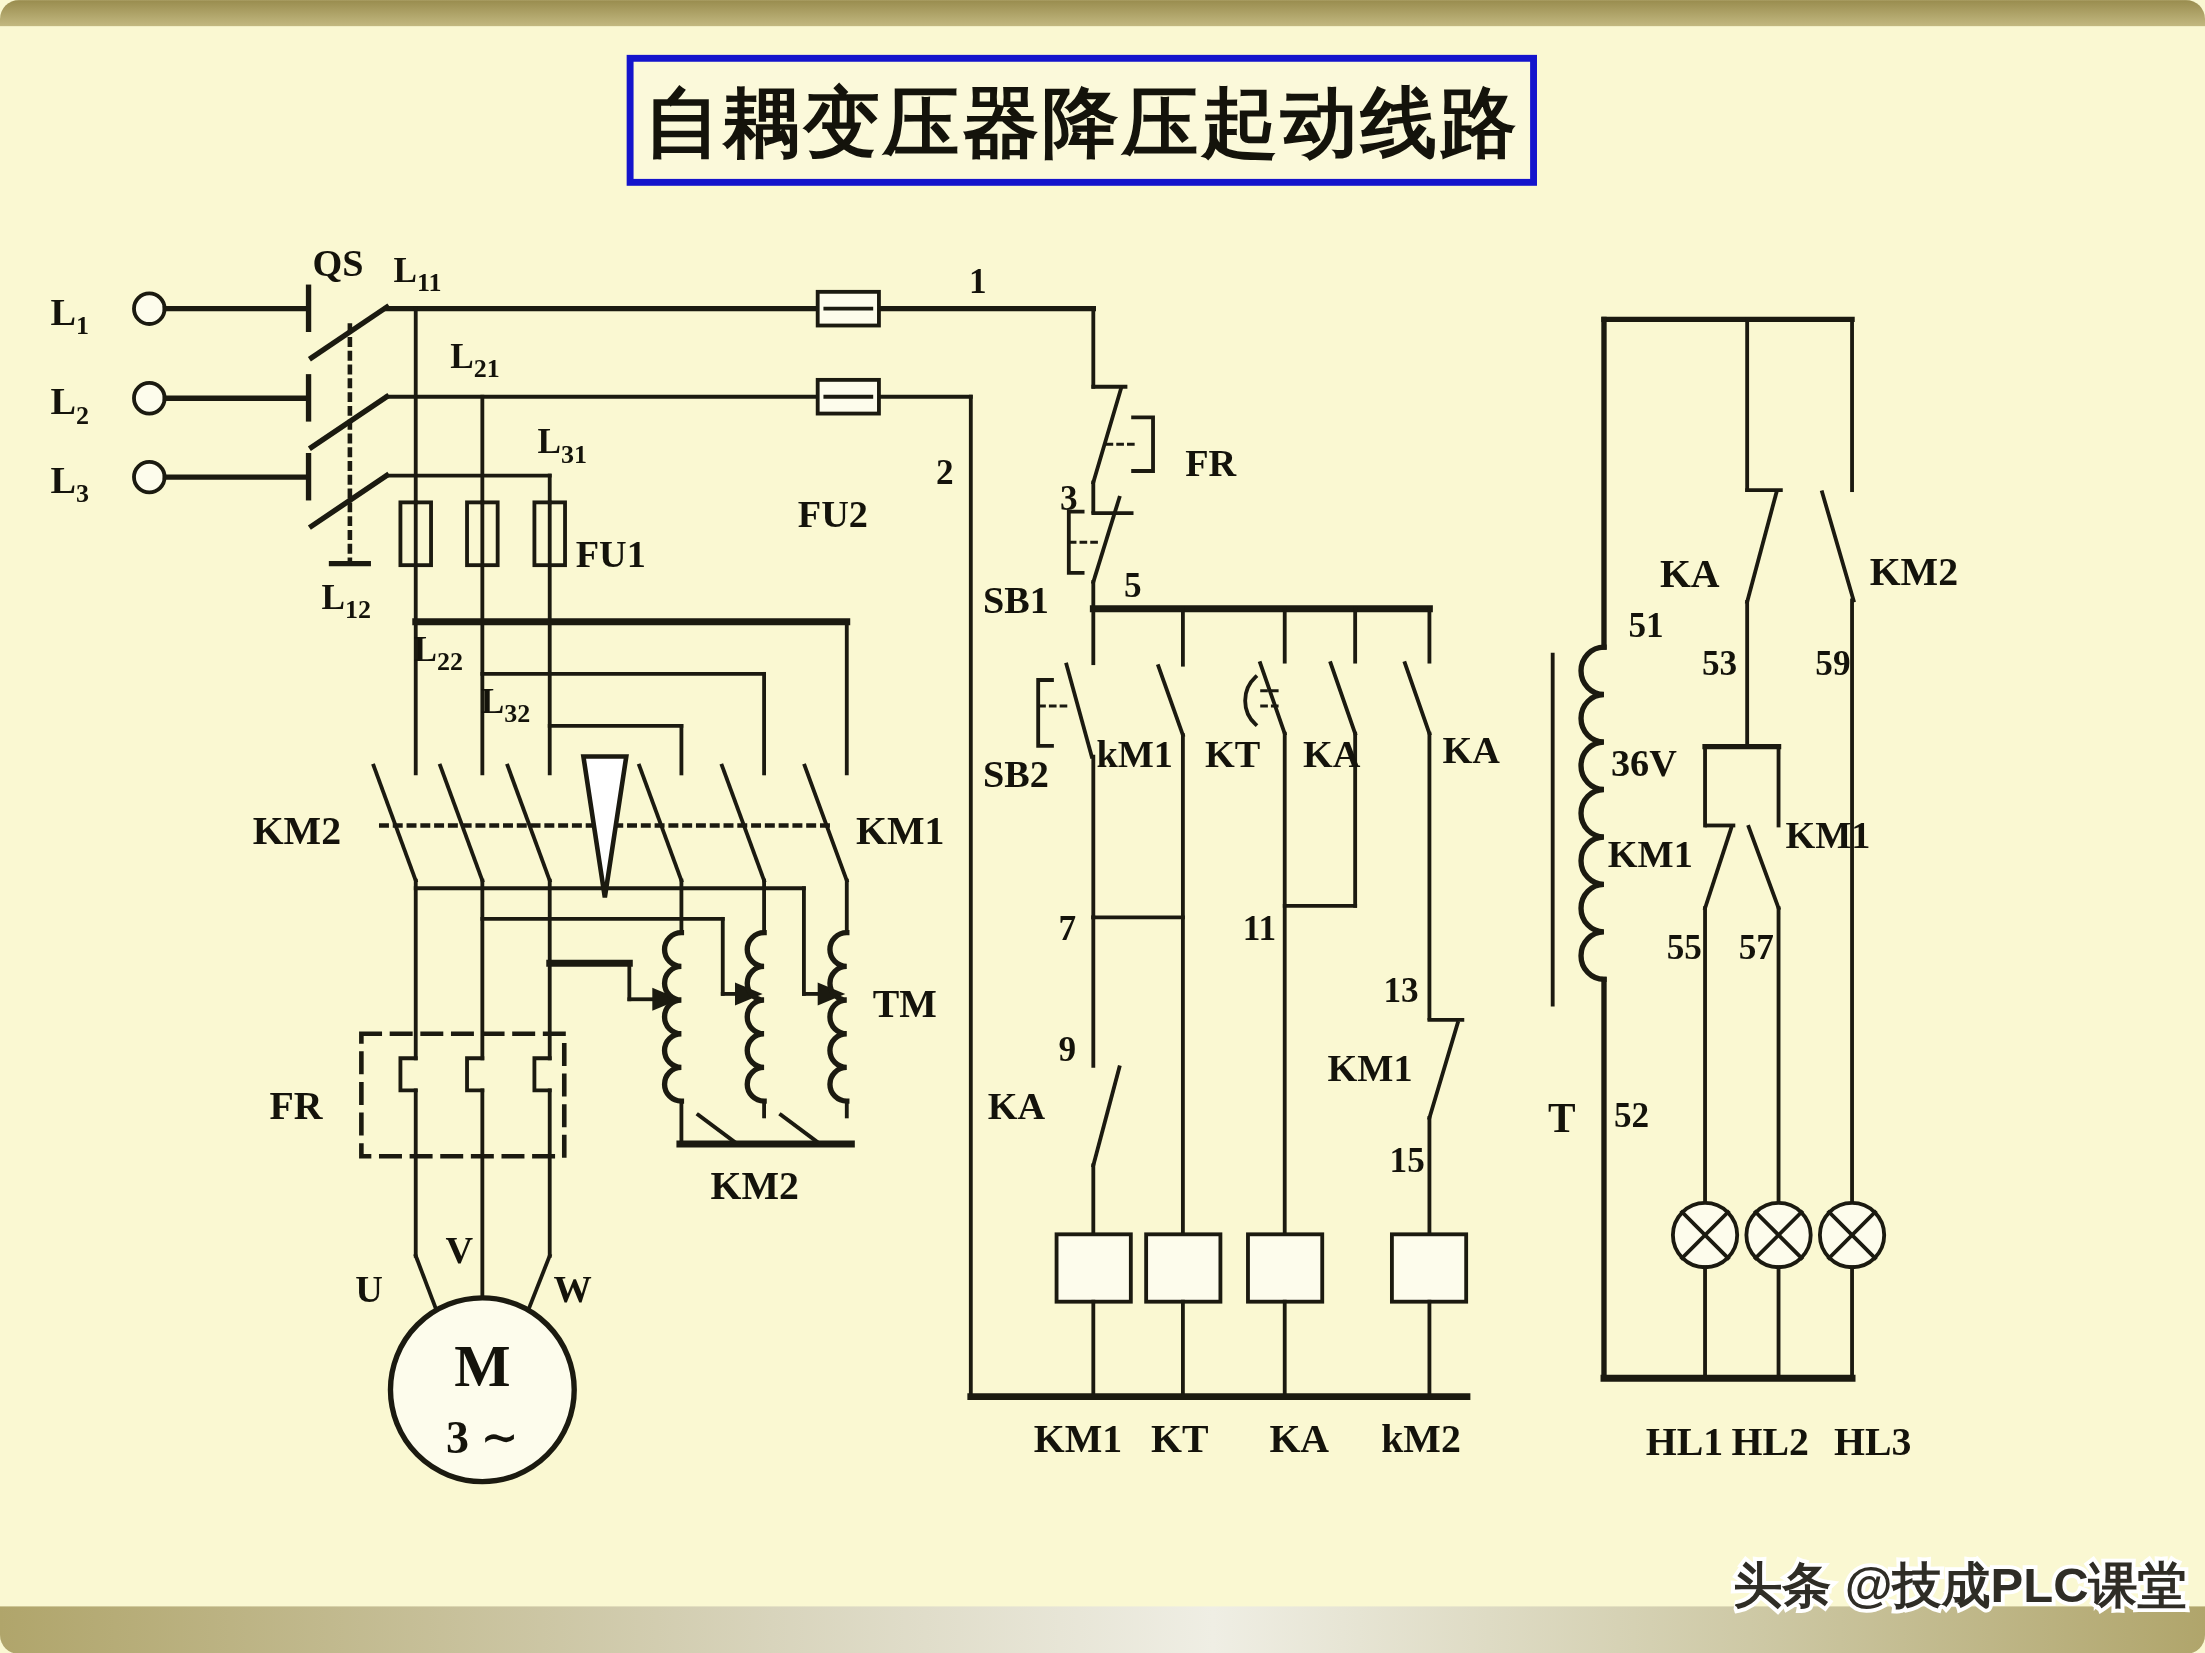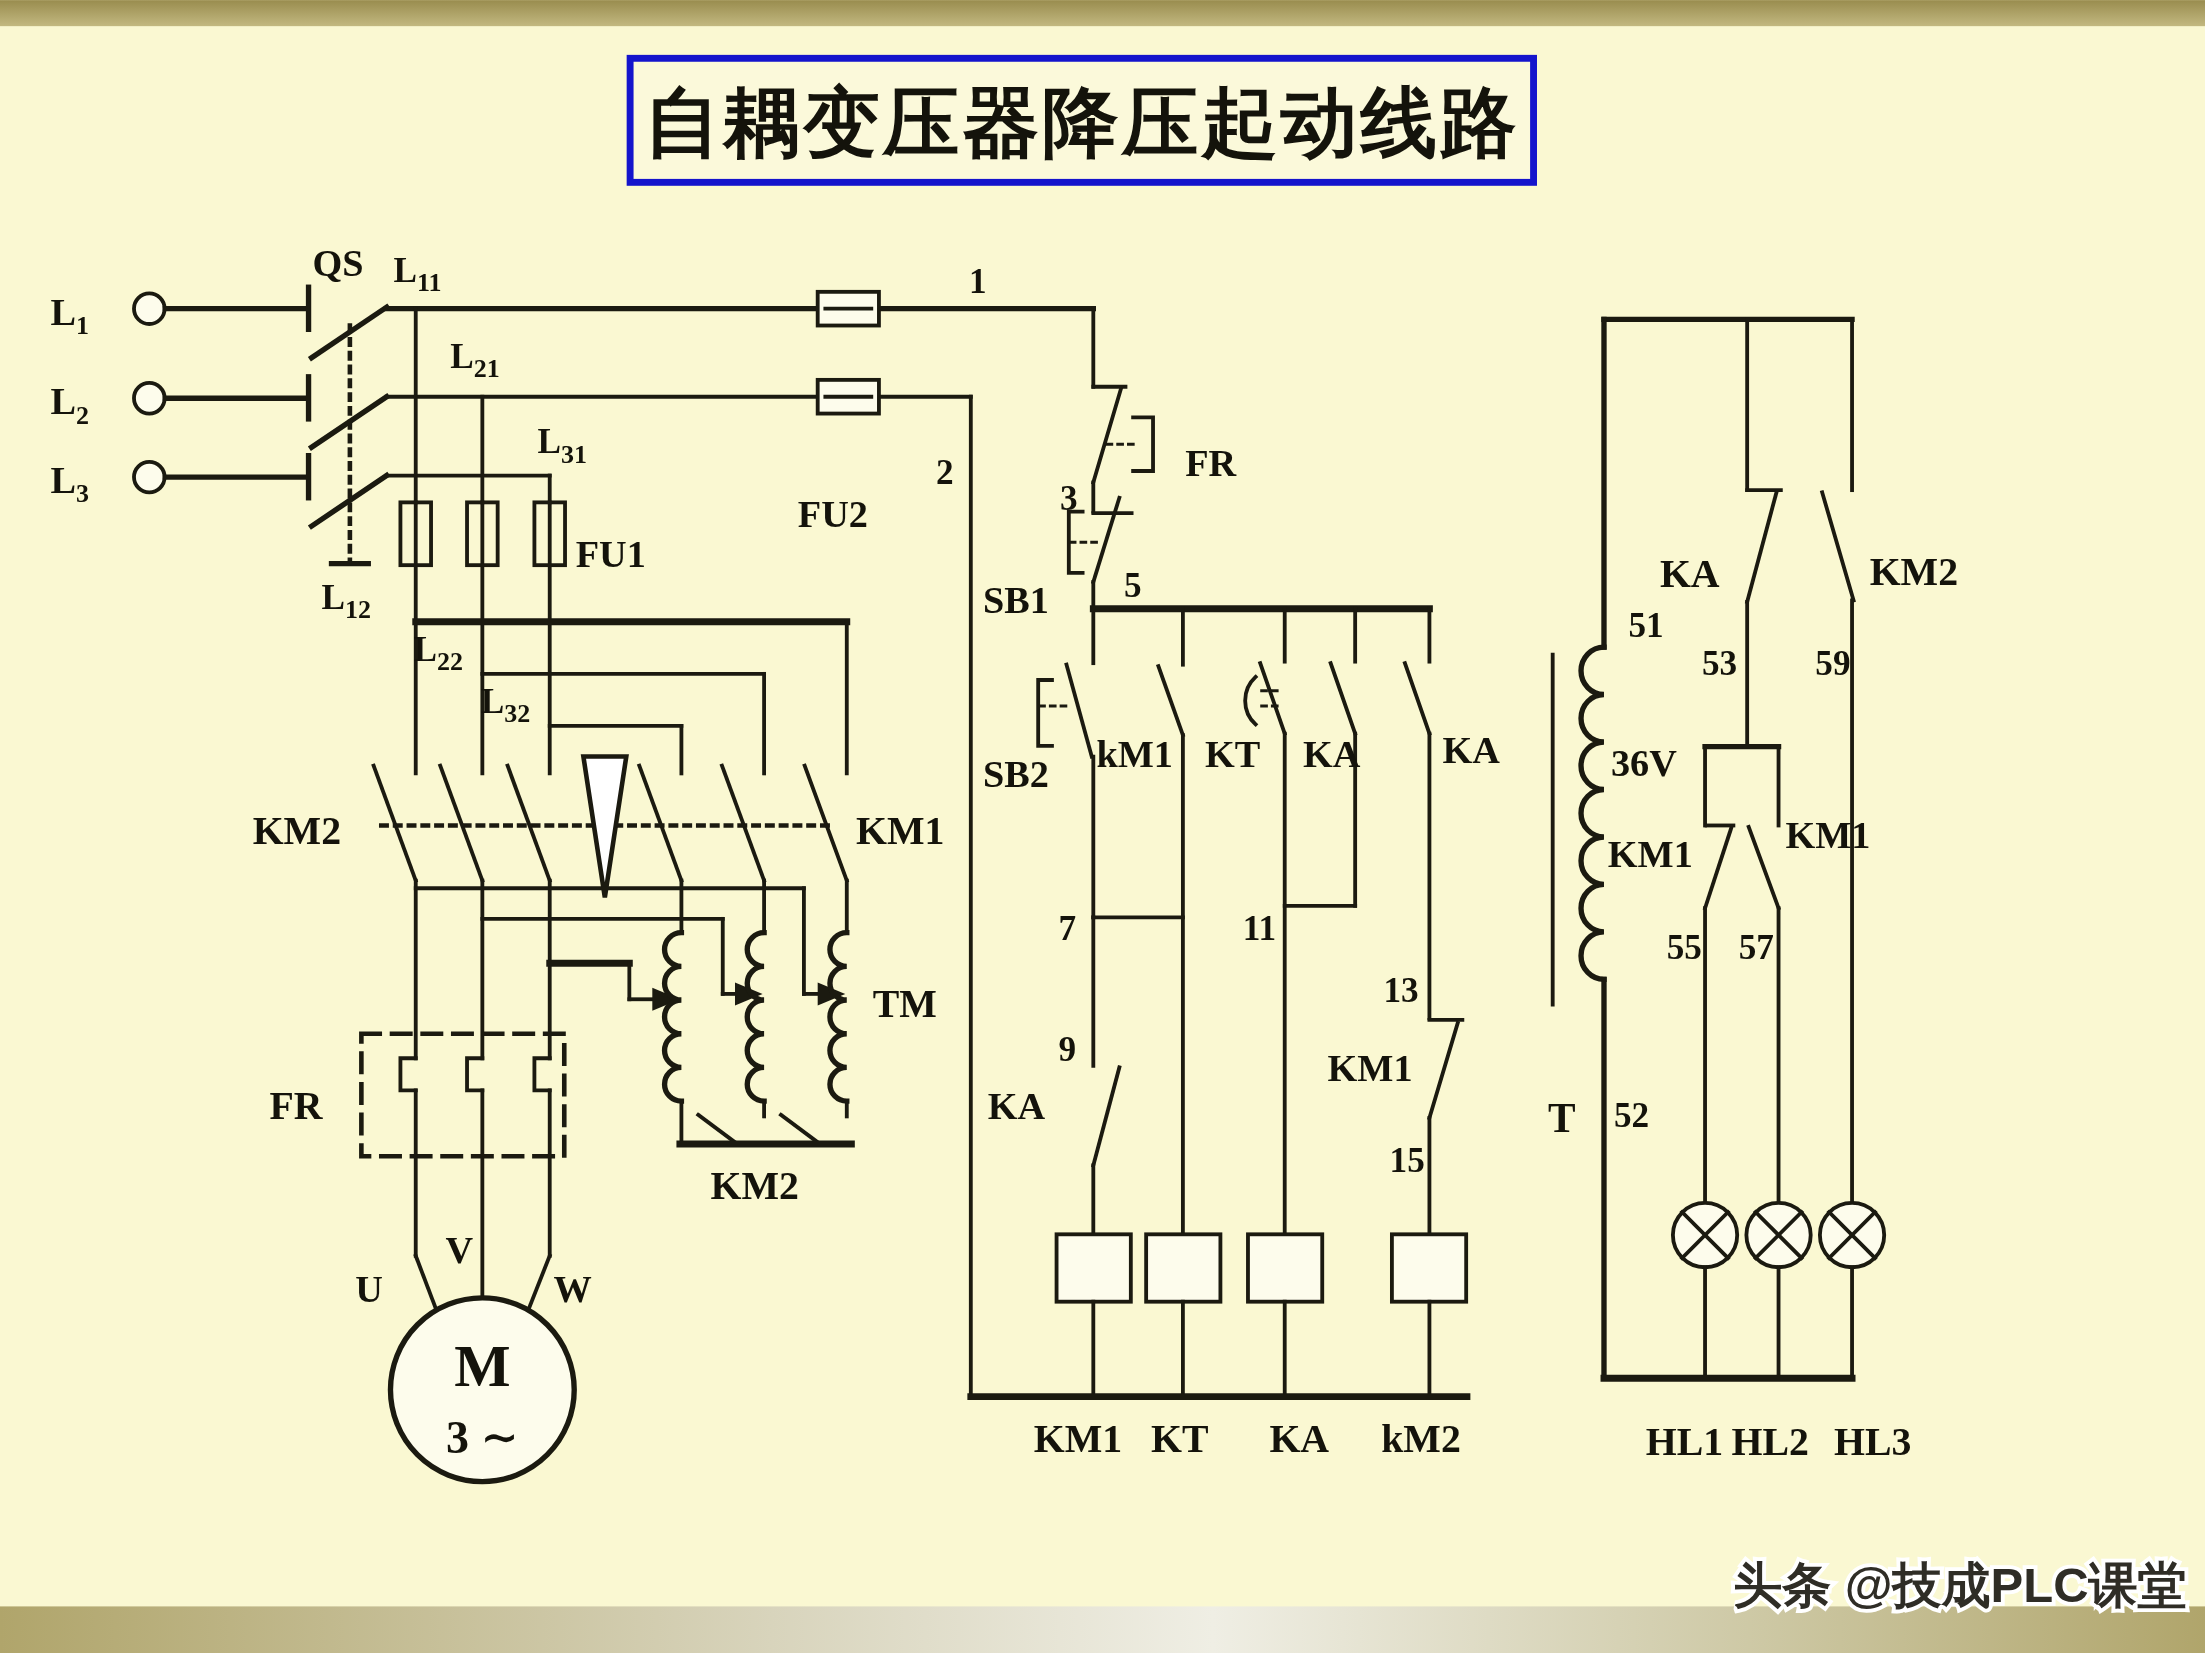--- a/index.html
+++ b/index.html
@@ -1,16 +1,16 @@
 <!DOCTYPE html>
 <html style="font-size:12.3px"><head>
 <meta charset="utf-8">
 <style>
   html,body{margin:0;padding:0;background:#faf8d2;}
-  .stage{position:relative;width:2205px;height:1654px;overflow:hidden;background:#faf8d2;}
+  .stage{position:relative;width:2205px;height:1654px;overflow:hidden;background:#faf8d2;border-radius:19px;}
   svg{display:block;}
   .ln{stroke:#1b1a10;stroke-width:5;fill:none;stroke-linecap:square;}
   .w7{stroke-width:7;}
   .w9{stroke-width:9;}
   .dash{stroke-dasharray:24 16;stroke-width:6;}
   .dots{stroke-dasharray:7 11;stroke-width:6;}
   .dotss{stroke-dasharray:6 8;stroke-width:4;}
   .dev{fill:#fdfcec;}
   text{font-family:"Liberation Serif","DejaVu Serif",serif;font-weight:bold;fill:#14130b;} .t46{font-size:46px;} .t50{font-size:50px;}
   .t52{font-size:52px;} .t54{font-size:54px;} .t60{font-size:60px;} .t78{font-size:78px;}

